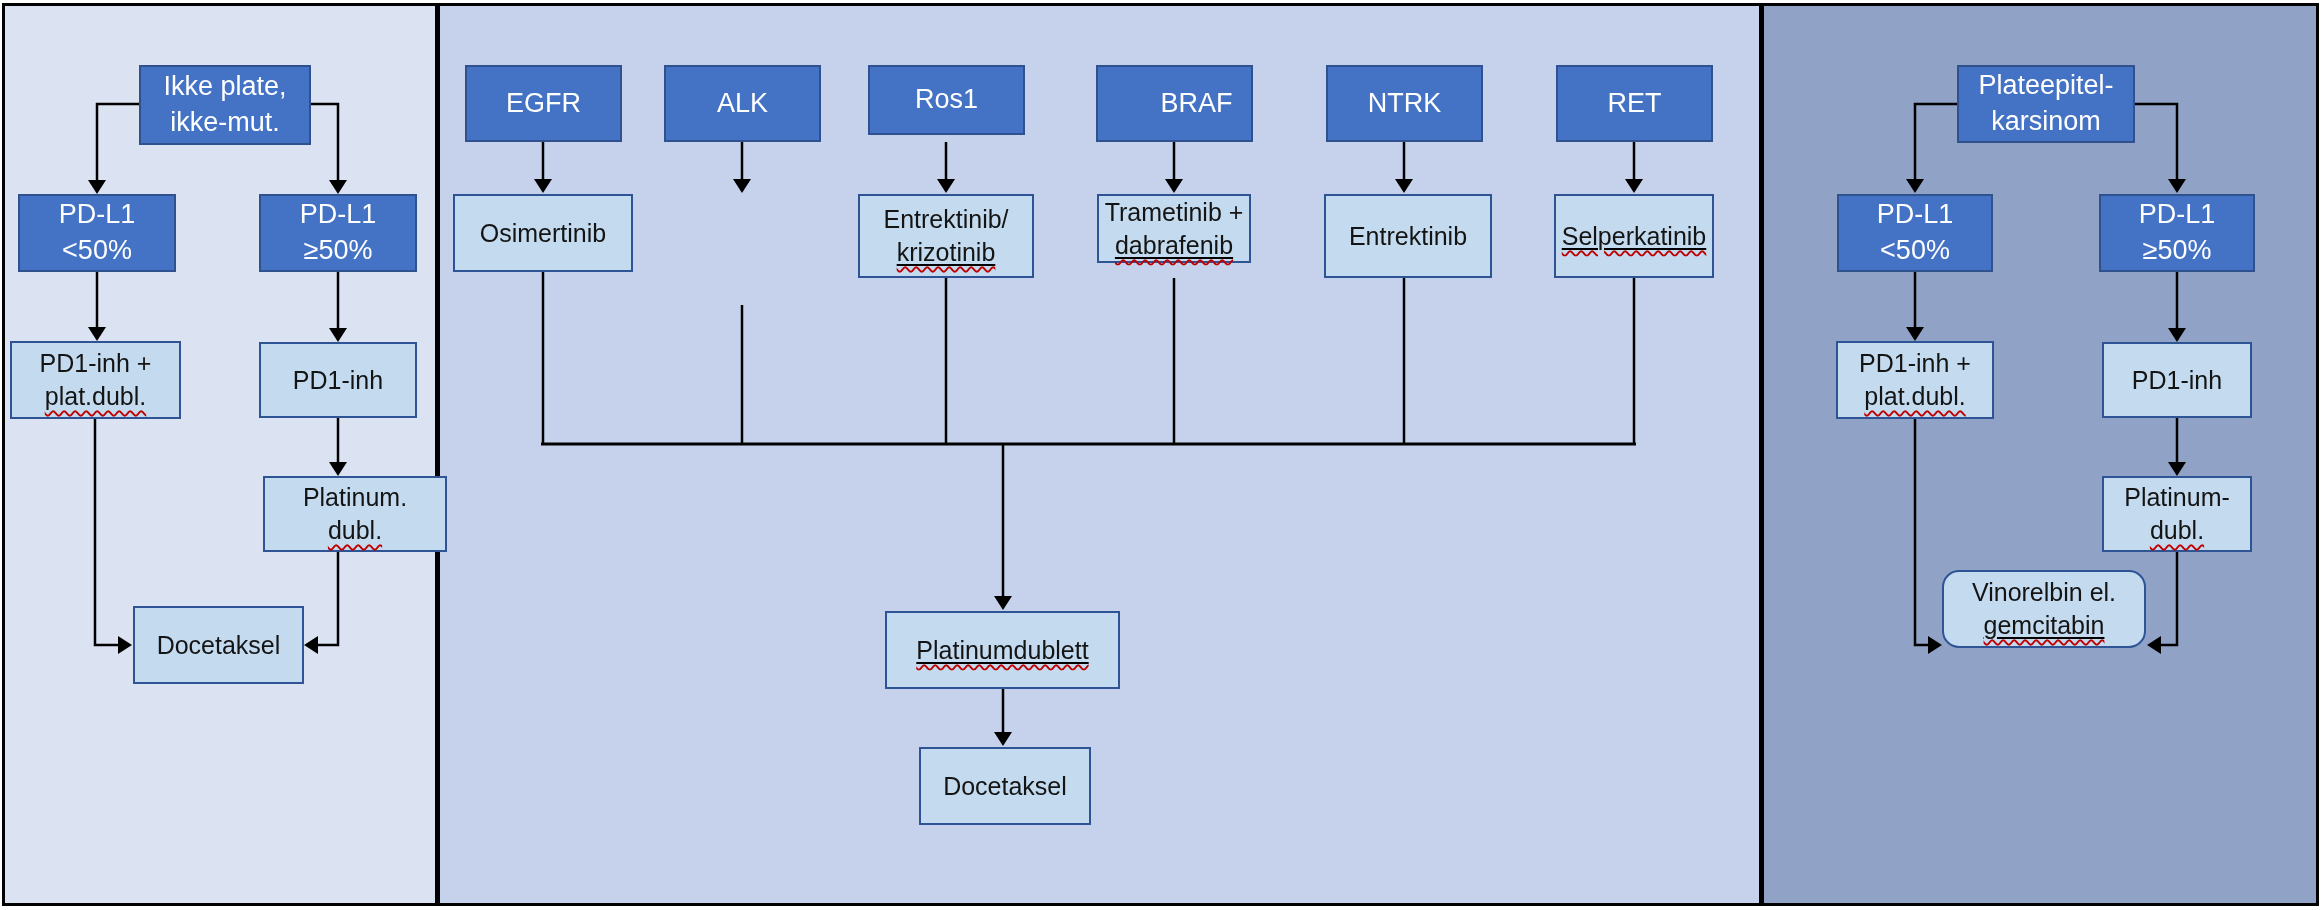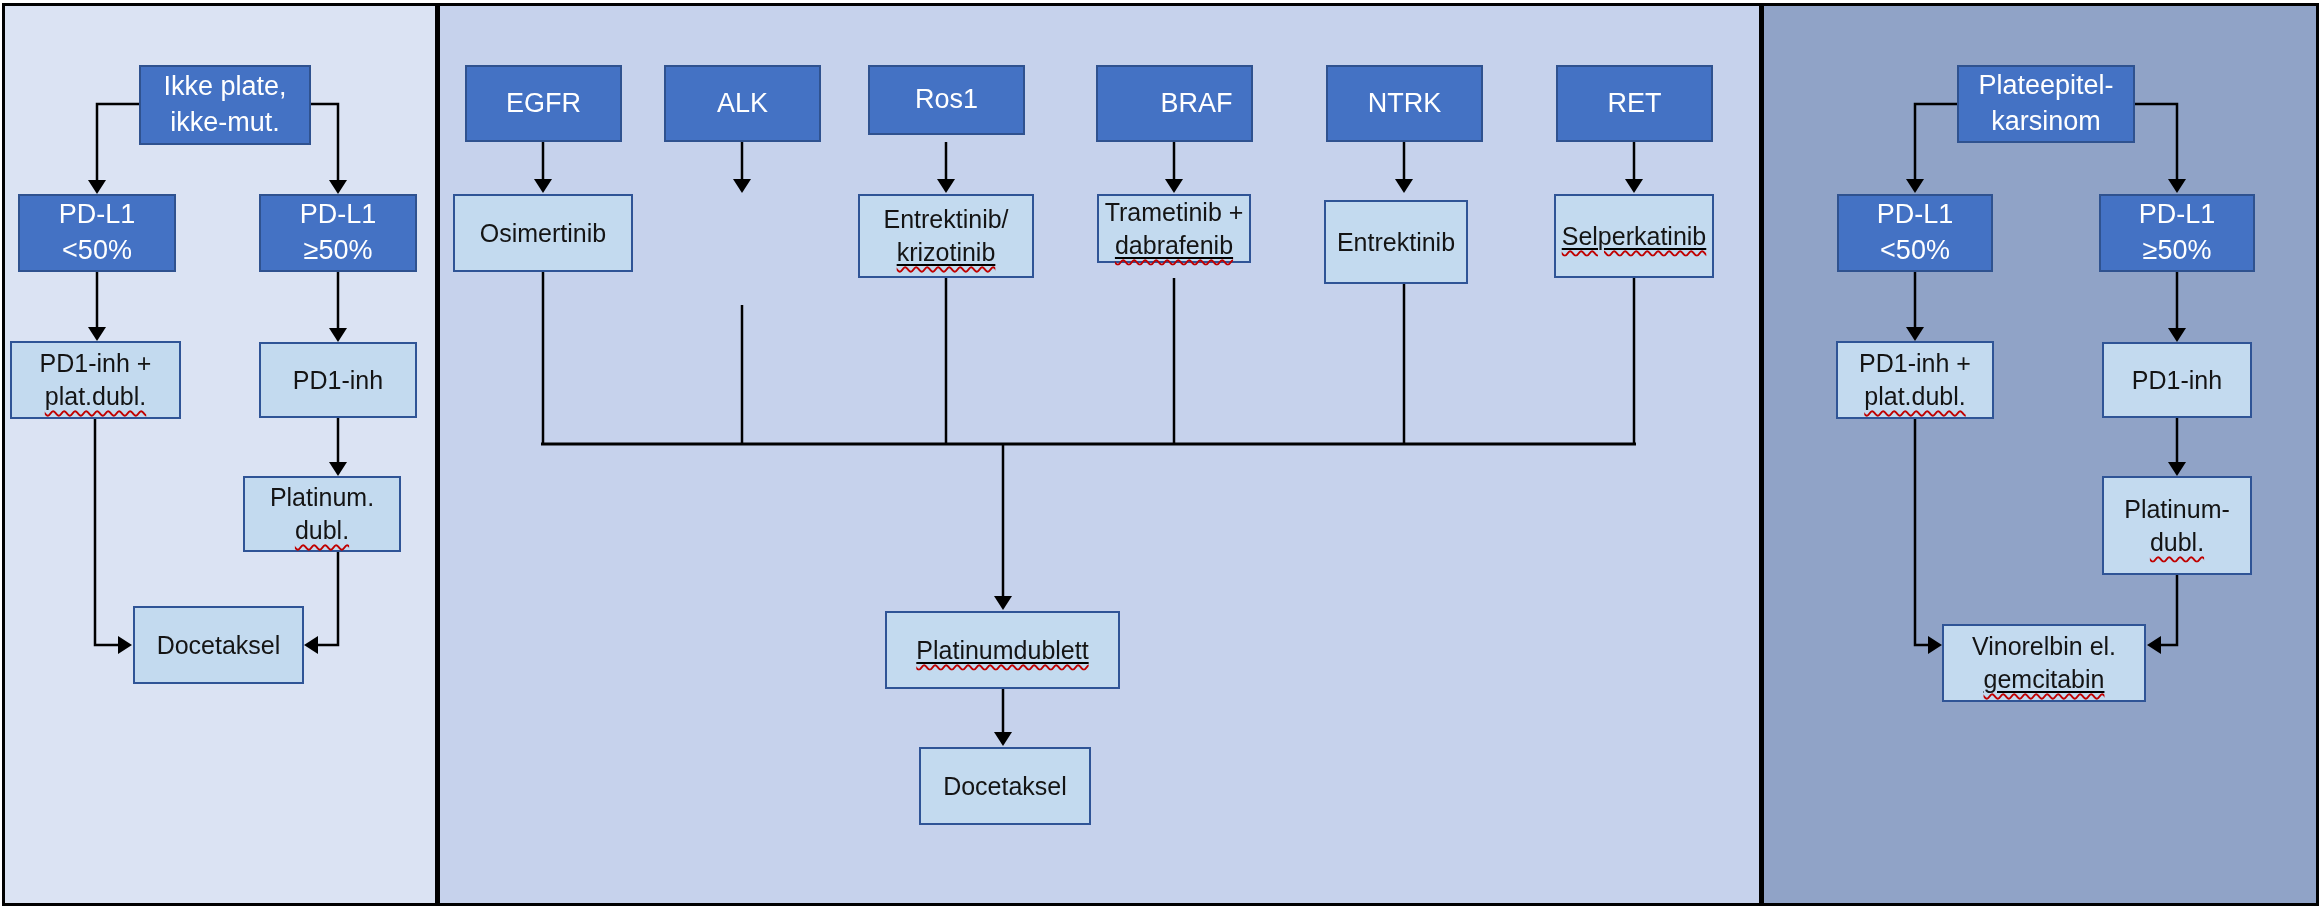--- a/index.html
+++ b/index.html
@@ -144,40 +144,40 @@
   <div class="node dark" style="left:18px;top:194px;width:158px;height:78px;">
       <span><span>PD-L1</span><br><span>&lt;50%</span></span>
     </div>
   <div class="node dark" style="left:259px;top:194px;width:158px;height:78px;">
       <span><span>PD-L1</span><br><span>≥50%</span></span>
     </div>
   <div class="node light" style="left:10px;top:341px;width:171px;height:78px;">
       <span><span>PD1-inh +</span><br><span class="sq">plat.dubl.</span></span>
     </div>
   <div class="node light" style="left:259px;top:342px;width:158px;height:76px;">PD1-inh</div>
-  <div class="node light" style="left:243px;top:476px;width:158px;height:76px;">
+  <div class="node light" style="left:263px;top:476px;width:184px;height:76px;">
       <span><span>Platinum.</span><br><span class="sq">dubl.</span></span>
     </div>
   <div class="node light" style="left:133px;top:606px;width:171px;height:78px;">Docetaksel</div>
 
   <div class="node dark" style="left:465px;top:65px;width:157px;height:77px;">EGFR</div>
   <div class="node dark" style="left:664px;top:65px;width:157px;height:77px;">ALK</div>
   <div class="node dark" style="left:868px;top:65px;width:157px;height:70px;">Ros1</div>
   <div class="node dark" style="left:1096px;top:65px;width:157px;height:77px;padding-left:44px;">BRAF</div>
   <div class="node dark" style="left:1326px;top:65px;width:157px;height:77px;">NTRK</div>
   <div class="node light" style="left:453px;top:194px;width:180px;height:78px;">Osimertinib</div>
 
   <div class="node dark" style="left:1556px;top:65px;width:157px;height:77px;">RET</div>
   <div class="node light" style="left:858px;top:194px;width:176px;height:84px;">
       <span><span>Entrektinib/</span><br><span class="sq"><span class="ul">krizotinib</span></span></span>
     </div>
   <div class="node light" style="left:1097px;top:194px;width:154px;height:69px;">
       <span><span>Trametinib +</span><br><span class="sq"><span class="ul">dabrafenib</span></span></span>
     </div>
-  <div class="node light" style="left:1324px;top:200px;width:144px;height:84px;">Entrektinib</div>
+  <div class="node light" style="left:1324px;top:194px;width:168px;height:84px;">Entrektinib</div>
   <div class="node light" style="left:1554px;top:194px;width:160px;height:84px;justify-content:center;">
       <span><span class="sq"><span class="ul">Selperkatinib</span></span></span>
     </div>
   <div class="node light" style="left:885px;top:611px;width:235px;height:78px;">
       <span><span class="sq"><span class="ul">Platinumdublett</span></span></span>
     </div>
   <div class="node light" style="left:919px;top:747px;width:172px;height:78px;">Docetaksel</div>
 
   <div class="node dark" style="left:1957px;top:65px;width:178px;height:78px;">
       <span><span>Plateepitel-</span><br><span>karsinom</span></span>
@@ -185,20 +185,20 @@
   <div class="node dark" style="left:1837px;top:194px;width:156px;height:78px;">
       <span><span>PD-L1</span><br><span>&lt;50%</span></span>
     </div>
   <div class="node dark" style="left:2099px;top:194px;width:156px;height:78px;">
       <span><span>PD-L1</span><br><span>≥50%</span></span>
     </div>
   <div class="node light" style="left:1836px;top:341px;width:158px;height:78px;">
       <span><span>PD1-inh +</span><br><span class="sq">plat.dubl.</span></span>
     </div>
   <div class="node light" style="left:2102px;top:342px;width:150px;height:76px;">PD1-inh</div>
-  <div class="node light" style="left:2102px;top:476px;width:150px;height:99px;">
+  <div class="node light" style="left:2102px;top:476px;width:150px;height:76px;">
       <span><span>Platinum-</span><br><span class="sq">dubl.</span></span>
     </div>
-  <div class="node light" style="left:1942px;top:624px;width:204px;height:78px;">
+  <div class="node light" style="left:1942px;top:570px;width:204px;height:78px;border-radius:17px;">
       <span><span>Vinorelbin el.</span><br><span class="sq"><span class="ul">gemcitabin</span></span></span>
     </div>
 
 </div>
 
 </body></html>

